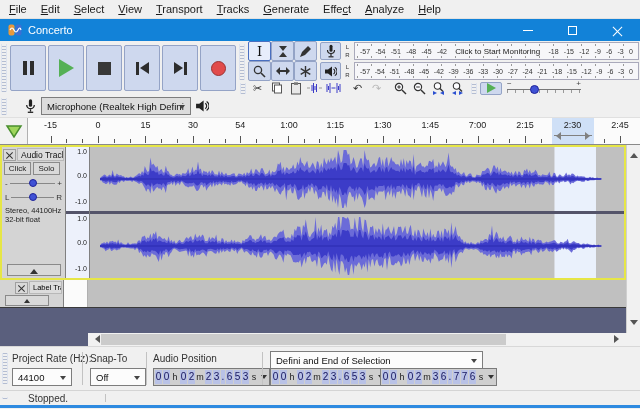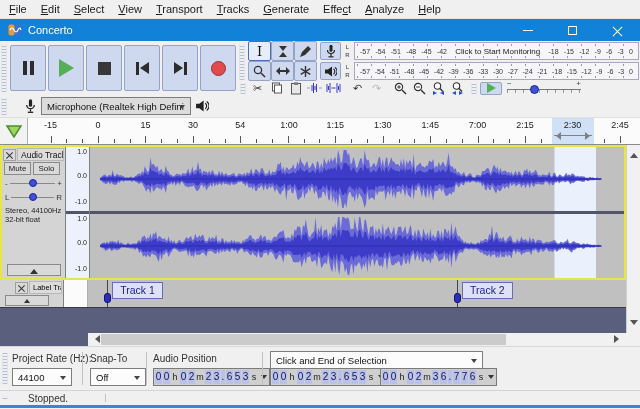--- a/index.html
+++ b/index.html
@@ -522,21 +522,21 @@
         <div class="trow" style="padding:1px 1px 0 1px">
           <div class="closebtn">
               <span class="x1"></span>
               <span class="x2"></span>
             </div>
           <div class="ttitle">
               <span>Audio Track</span>
             </div>
         </div>
         <div class="trow" style="gap:2px;padding:1px 2px">
-          <div class="msbtn">Mute</div>
+          <div class="msbtn">Click</div>
           <div class="msbtn">Solo</div>
         </div>
         <div class="sliderrow">
           <span>-</span>
           <div class="slidetrack">
               <div class="line"></div>
               <div class="slthumb"></div>
             </div>
           <span>+</span>
         </div>
@@ -595,28 +595,20 @@
           <div class="ttitle" style="font-size:7.5px">
               <span>Label Track</span>
               <span class="dtri"></span>
             </div>
         </div>
         <div class="lcollapse">
             <span class="utri" style="border-width:3px;border-bottom-width:4px"></span>
           </div>
       </div>
       <div class="lruler"></div>
-      <div id="labelcontent">
-          <div class="flagline" style="left: 19.1744px;"></div>
-          <div class="flagpin" style="left: 16.1744px;"></div>
-          <div class="labelbox" style="left: 24.1744px;">Track 1</div>
-          <div class="flagline" style="left: 369.069px;"></div>
-          <div class="flagpin" style="left: 366.069px;"></div>
-          <div class="labelbox" style="left: 374.069px;">Track 2</div>
-        </div>
     </div>
     <div id="vscroll">
       <span class="tri-up"></span>
       <span class="tri-dn"></span>
     </div>
   </div>
 
   <div id="hscrollrow">
     <div class="hs-dark"></div>
     <div id="hsbar">
@@ -646,21 +638,21 @@
         <span class="tf-d">2</span>
         <span class="tf-d">3</span>
         <span class="tf-dot">.</span>
         <span class="tf-d">6</span>
         <span class="tf-d">5</span>
         <span class="tf-d">3</span>
         <span class="tf-u">s</span>
         <span class="tf-arrow"></span>
       </div>
     <div class="vsep" style="left:262px"></div>
-    <div class="combo light" style="position:absolute;left:270px;top:4px;width:213px">Click and End of Selection</div>
+    <div class="combo light" style="position:absolute;left:270px;top:4px;width:213px">Defini and End of Selection</div>
     <div class="sb-ctl tfield" style="left:270px" id="tf-start">
         <span class="tf-d">0</span>
         <span class="tf-d">0</span>
         <span class="tf-u">h</span>
         <span class="tf-d">0</span>
         <span class="tf-d">2</span>
         <span class="tf-u">m</span>
         <span class="tf-d">2</span>
         <span class="tf-d">3</span>
         <span class="tf-dot">.</span>

